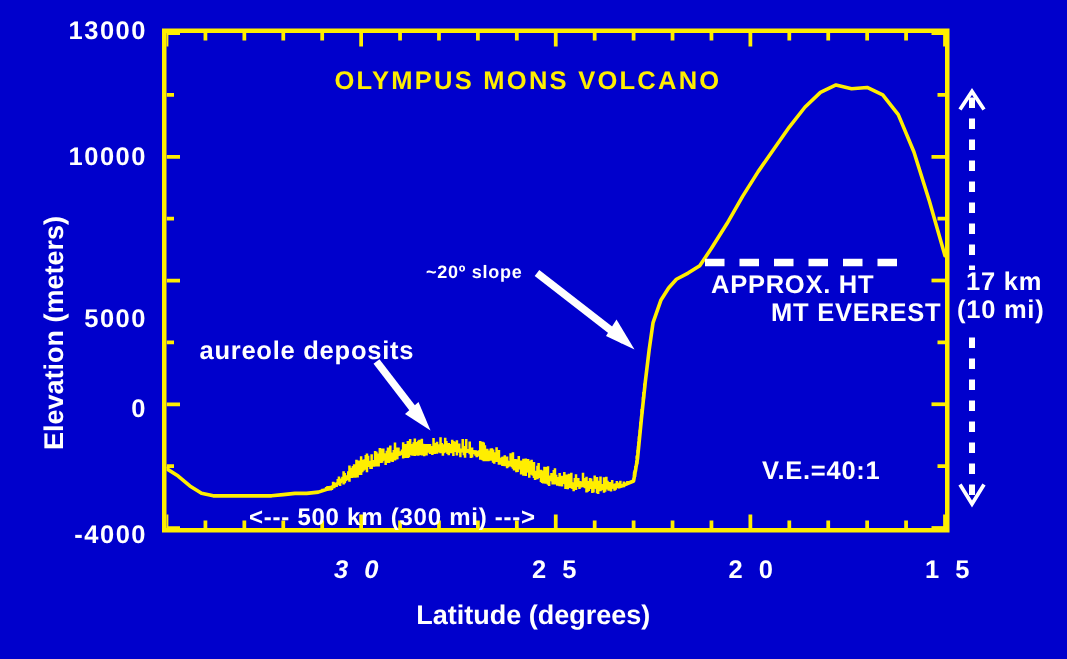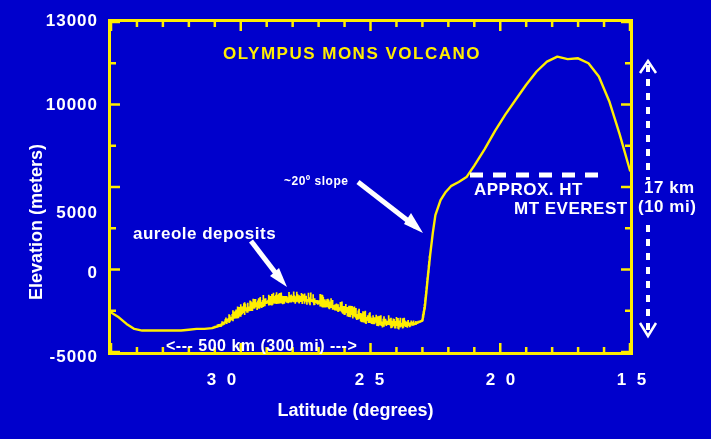--- a/index.html
+++ b/index.html
@@ -40,23 +40,23 @@
 </style>
 </head>
 <body>
 
 <div id="root">
 
   <div class="txt ytick" style="left:2px;top:11px;width:96px;">13000</div>
   <div class="txt ytick" style="left:2px;top:95px;width:96px;">10000</div>
   <div class="txt ytick" style="left:2px;top:179px;width:96px;margin-top:24px;">5000</div>
   <div class="txt ytick" style="left:2px;top:263px;width:96px;">0</div>
-  <div class="txt ytick" style="left:2px;top:347px;width:96px;">-5000</div>
+  <div class="txt ytick" style="left:2px;top:347px;width:96px;">-4000</div>
 
-  <div class="txt xtick" style="left:183px;top:370px;width:80px;">3 0</div>
+  <div class="txt xtick" style="left:199px;top:370px;width:80px;font-style:italic;">3 0</div>
   <div class="txt xtick" style="left:331px;top:370px;width:80px;">2 5</div>
   <div class="txt xtick" style="left:462px;top:370px;width:80px;">2 0</div>
   <div class="txt xtick" style="left:593px;top:370px;width:80px;">1 5</div>
 
   <div class="txt" id="xlabel">Latitude (degrees)</div>
   <div class="txt" id="ylabel">Elevation (meters)</div>
 
   <div id="plot">
     <svg id="plotsvg" width="519" height="330" viewBox="0 0 519 330">
       <g id="ticks-g">
@@ -127,20 +127,21 @@
           <path d="M311.40,299.31L311.40,296.83M311.70,295.30L311.70,292.82M312.00,294.16L312.00,291.68M312.30,295.95L312.30,293.47M312.59,291.11L312.59,288.63M312.89,292.58L312.89,290.10M313.19,287.53L313.19,285.05M313.49,284.12L313.49,281.64M313.79,287.49L313.79,285.02M314.09,280.34L314.09,277.86M314.38,277.67L314.38,275.19M314.68,274.74L314.68,272.26M314.98,271.30L314.98,268.82M315.28,272.20L315.28,269.72M315.58,266.97L315.58,264.50M315.88,262.12L315.88,259.64M316.17,261.47L316.17,259.00M316.47,258.00L316.47,255.52M316.77,253.11L316.77,250.63M317.07,253.77L317.07,251.30M317.37,250.99L317.37,248.52M317.67,244.90L317.67,242.42M317.97,241.80L317.97,239.32M318.26,243.71L318.26,241.23M318.56,236.12L318.56,233.65M318.86,236.85L318.86,234.38" stroke="#ffee00" stroke-width="1.7" fill="none"></path>
         </g>
     </svg>
   </div>
 
   <div class="txt yel" id="title">OLYMPUS MONS VOLCANO</div>
   <div class="txt" id="slope">~20º slope</div>
   <div class="txt" id="everest1">APPROX. HT</div>
   <div class="txt" id="aureole">aureole deposits</div>
   <div class="txt" id="everest2">MT EVEREST</div>
+  <div class="txt" id="ve">V.E.=40:1</div>
   <div class="txt" id="scalebar">&lt;--- 500 km (300 mi) ---&gt;</div>
 
   <div class="txt" id="km1">17 km</div>
   <div class="txt" id="km2">(10 mi)</div>
 
   <svg id="sidearrow" width="36" height="290">
     <path d="M18 10 L18 125" stroke="#ffffff" stroke-width="4" stroke-dasharray="7,7" fill="none"></path>
     <path d="M10 18 L18 6 L26 18" stroke="#ffffff" stroke-width="2.5" fill="none"></path>
     <path d="M18 170 L18 278" stroke="#ffffff" stroke-width="4" stroke-dasharray="7,7" fill="none"></path>
     <path d="M10 268 L18 281 L26 268" stroke="#ffffff" stroke-width="2.5" fill="none"></path>

